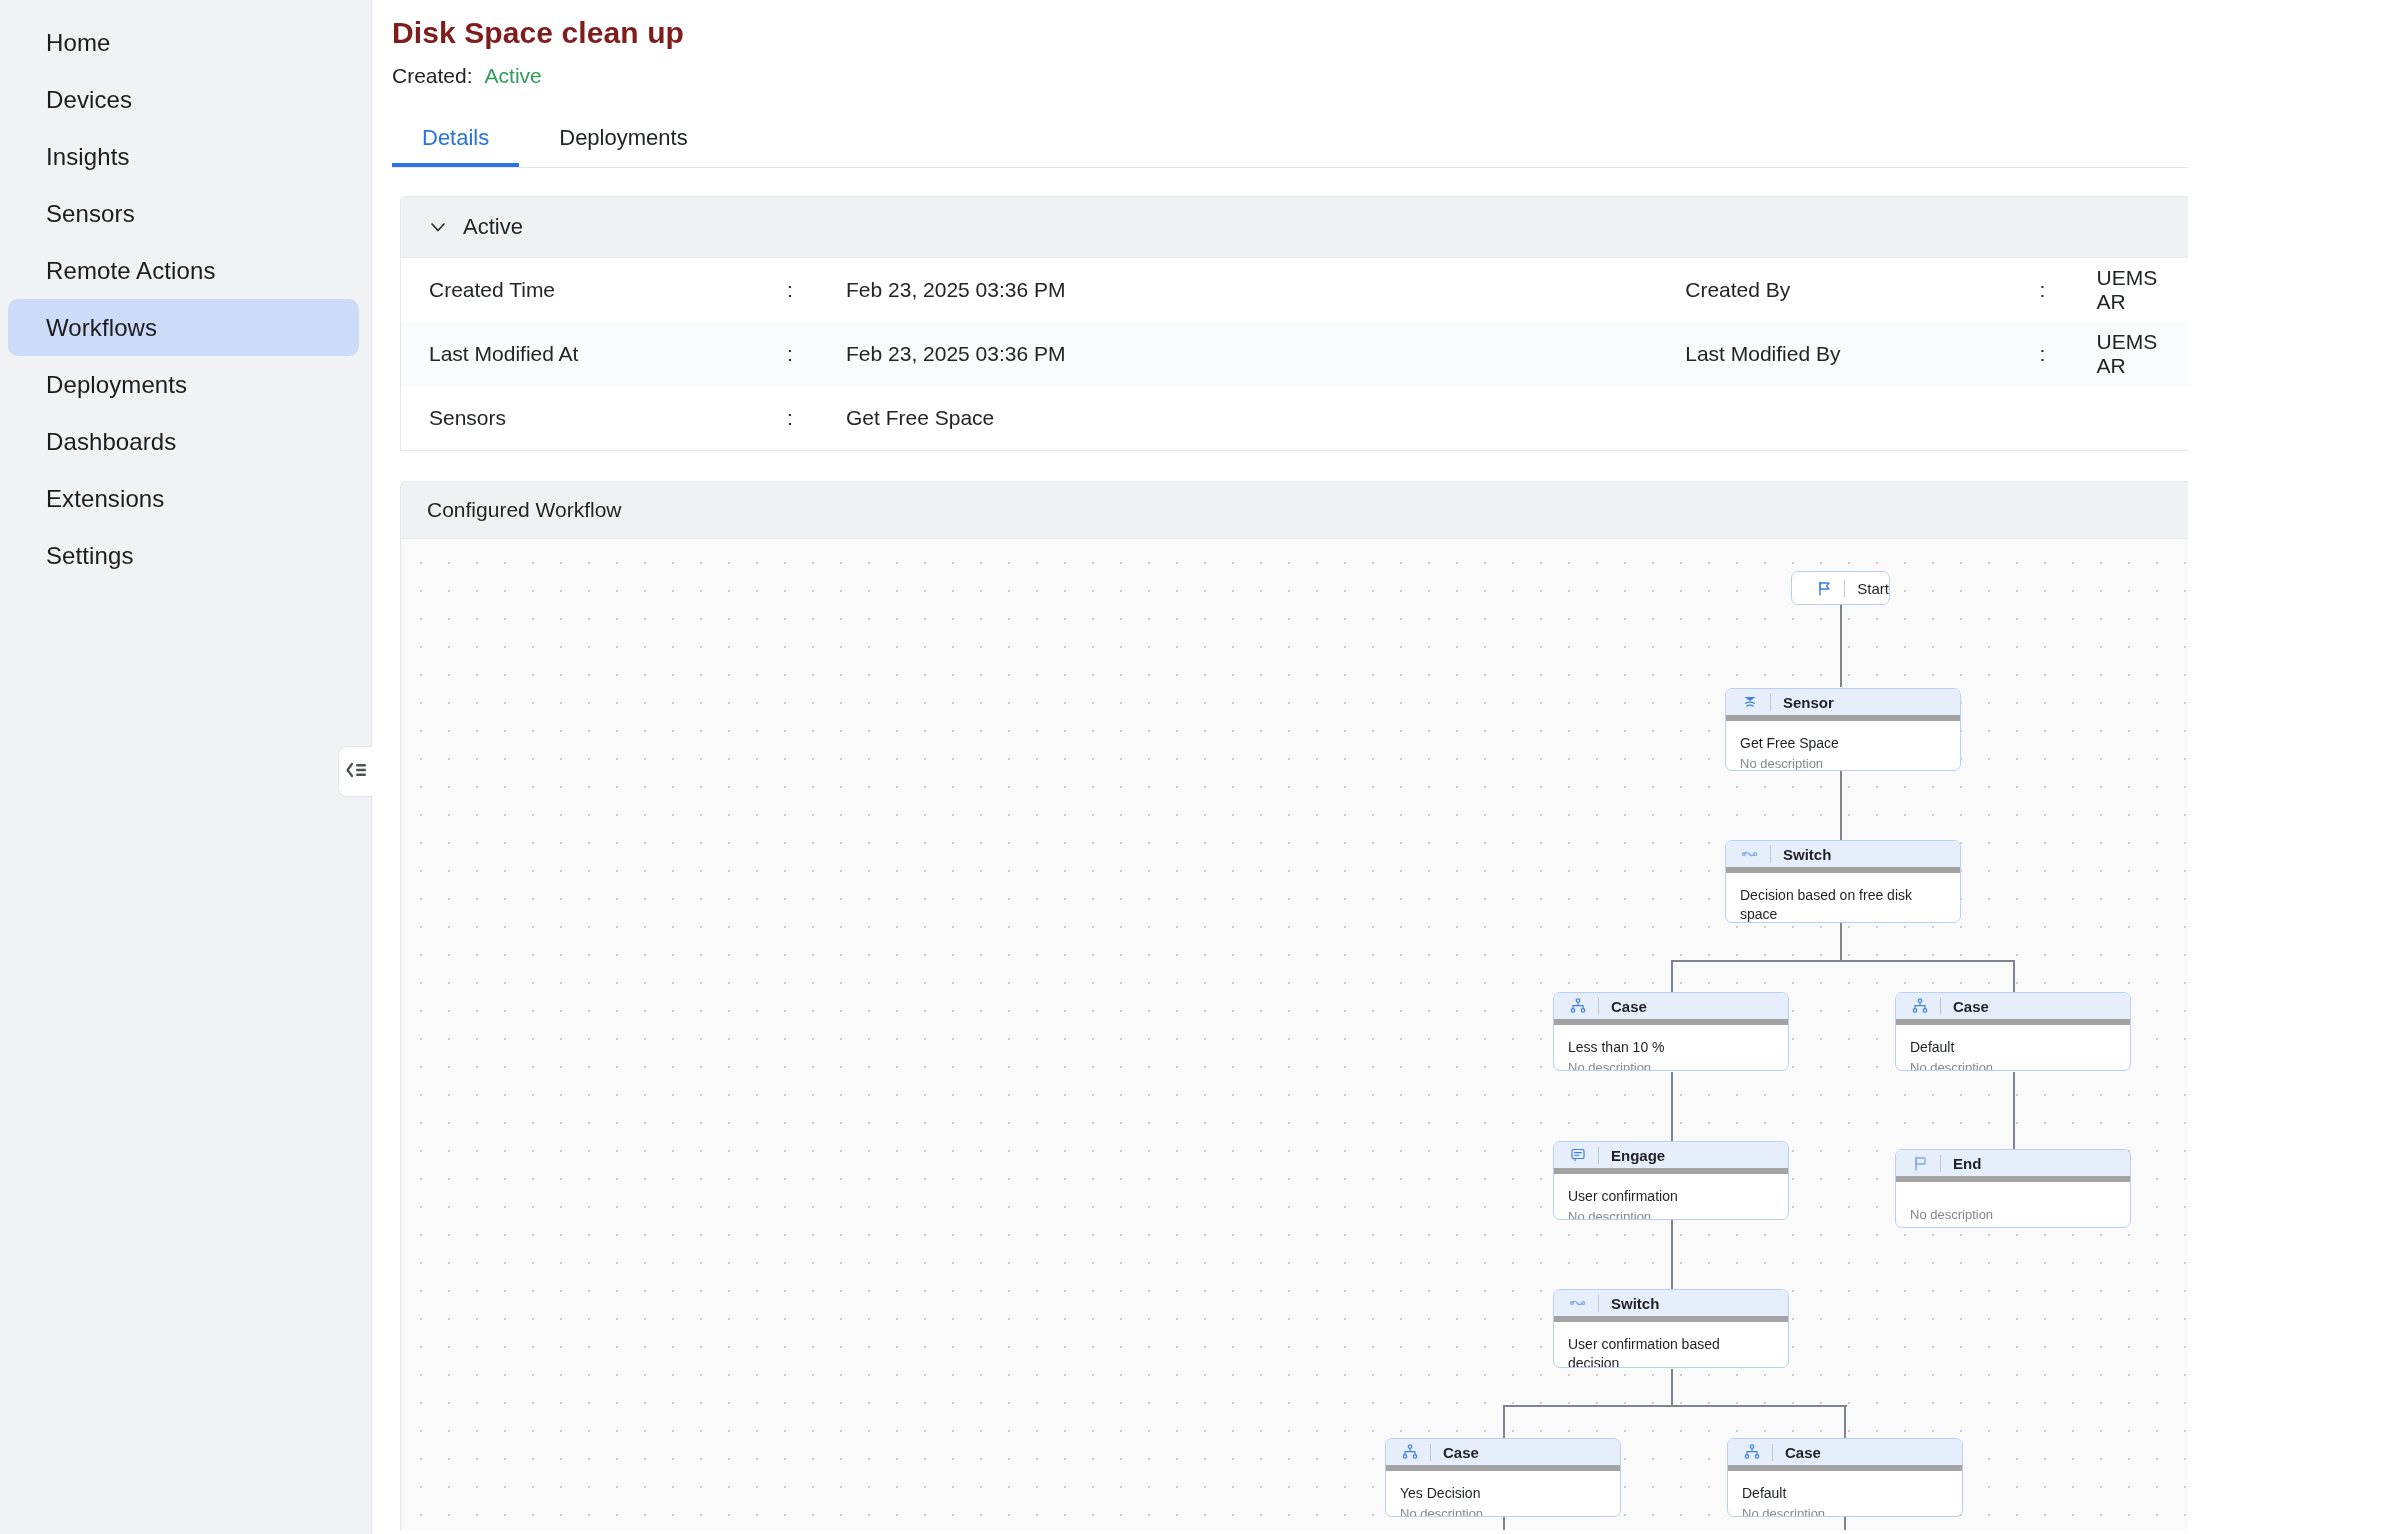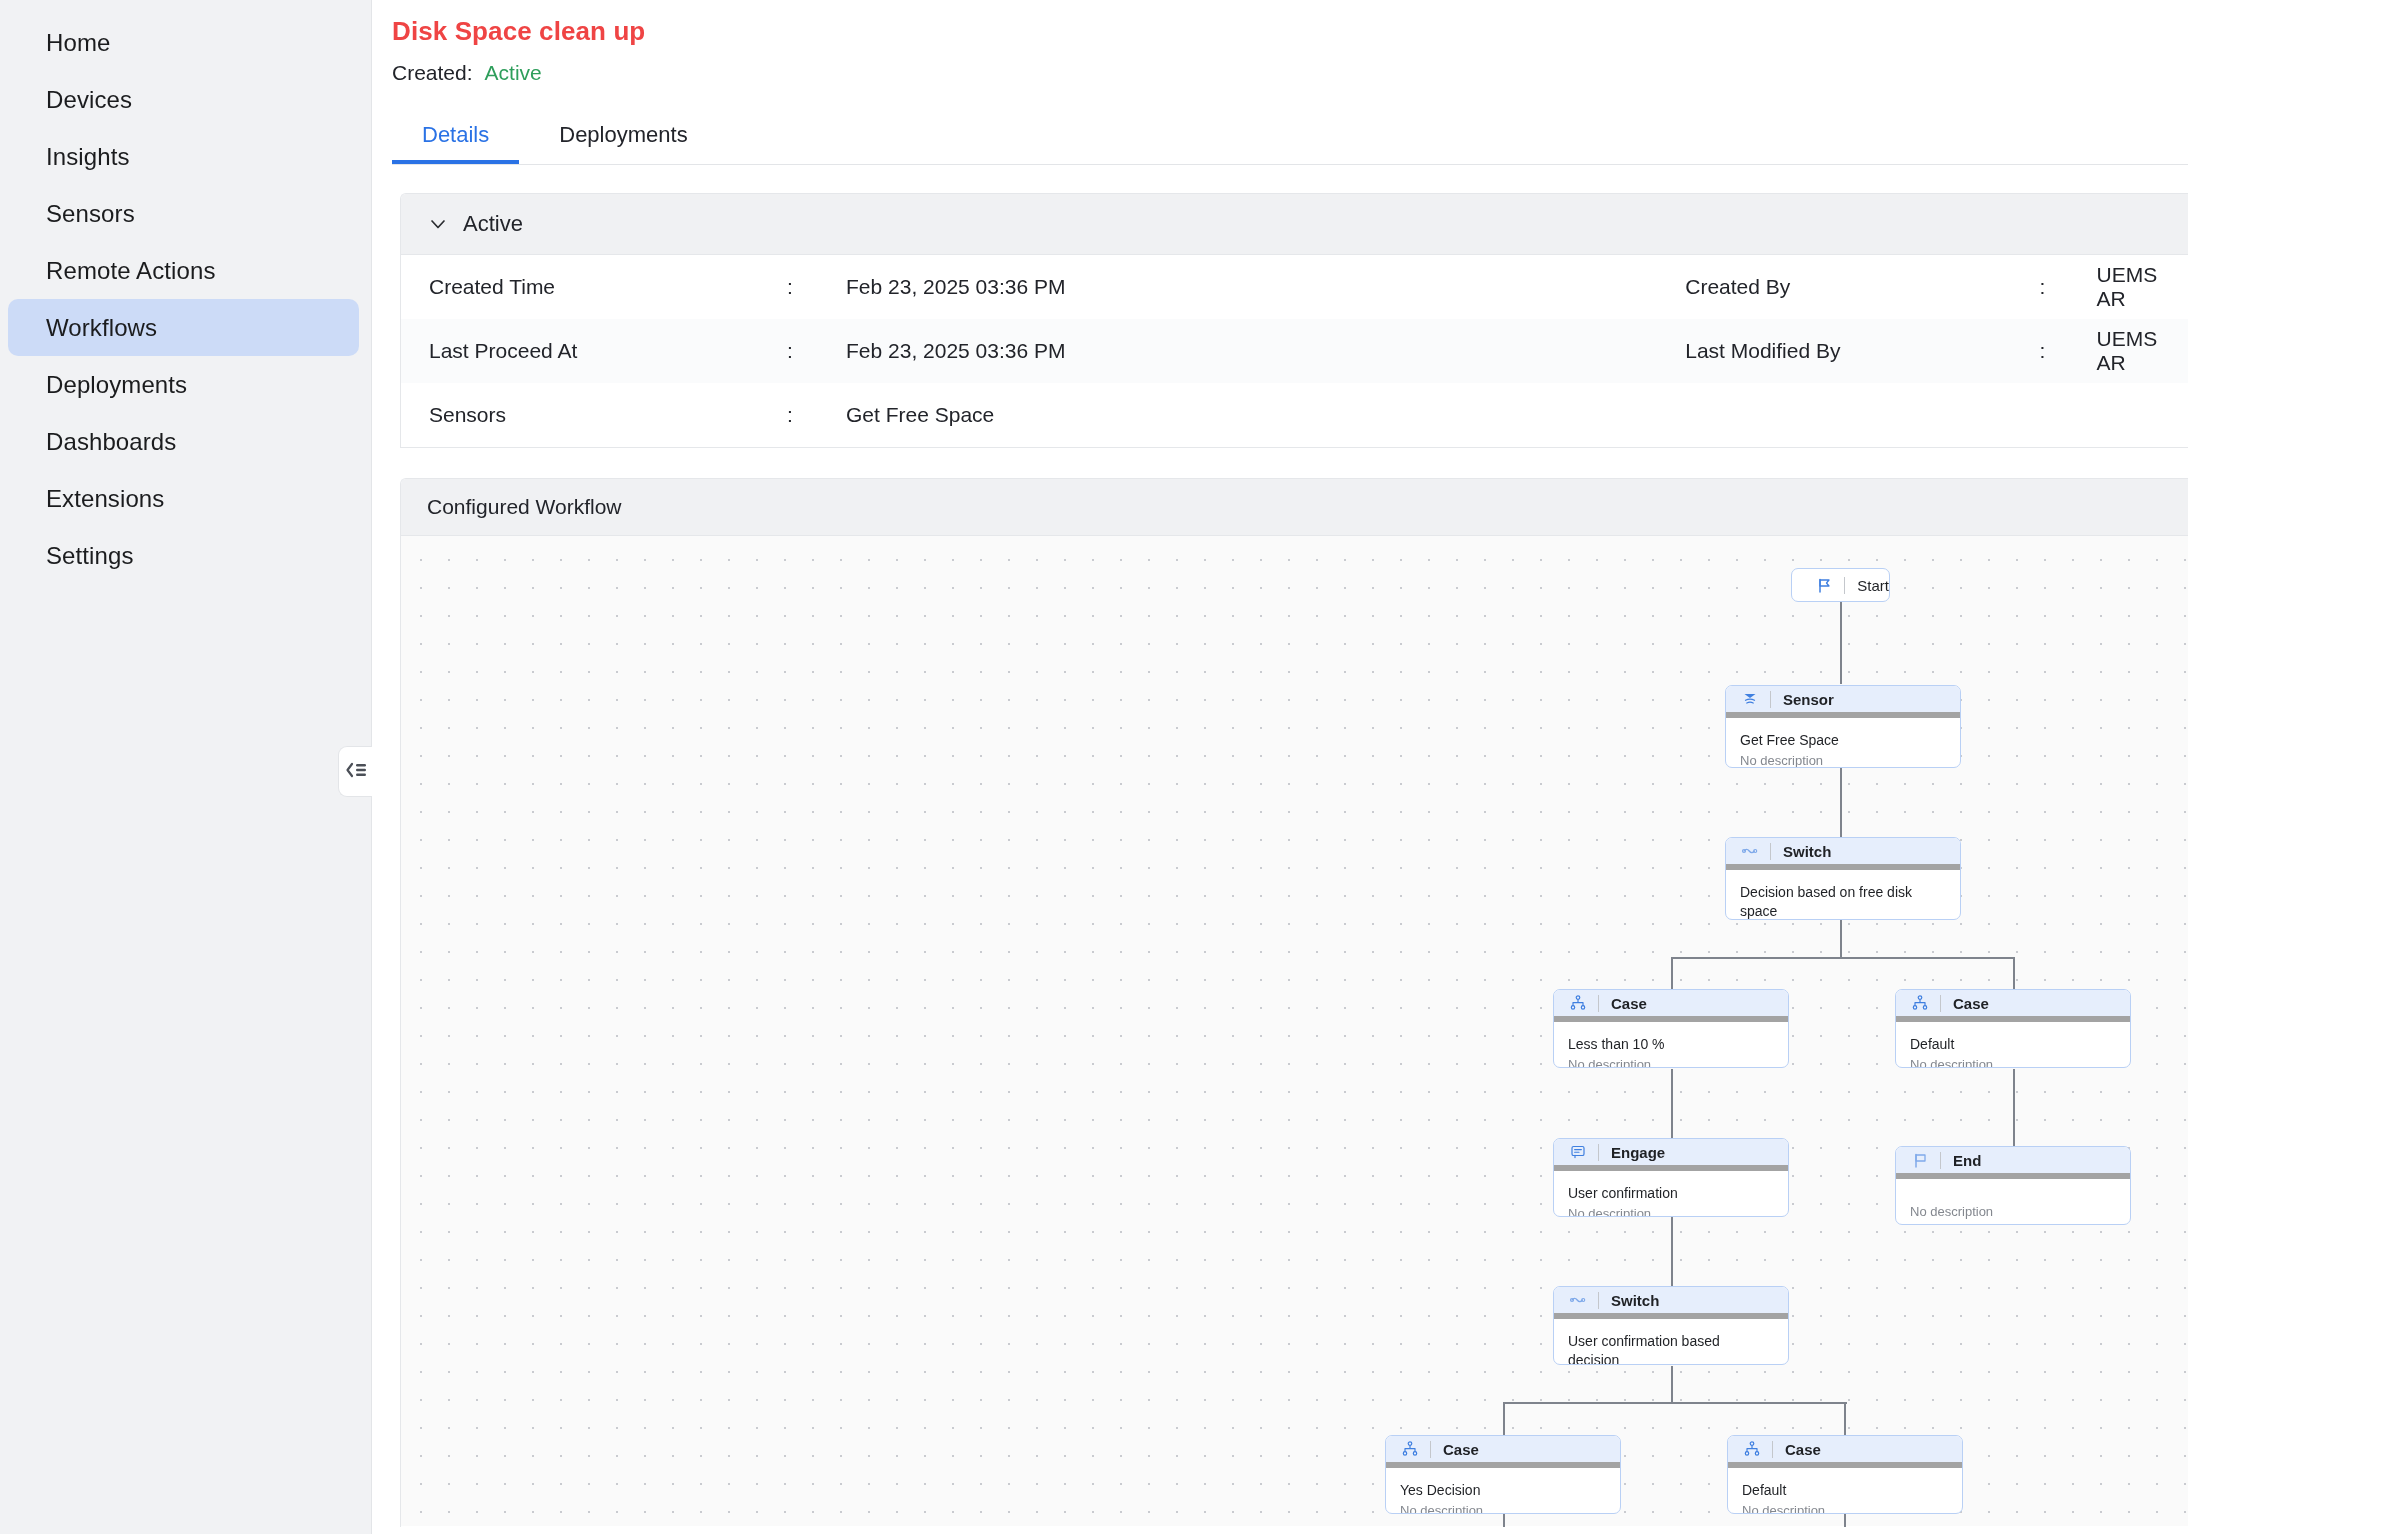--- a/index.html
+++ b/index.html
@@ -45,21 +45,21 @@
   }
 
   
   .main {
     flex: 1 1 auto;
     position: relative;
     background: #ffffff;
     overflow: hidden;
   }
   .page-title {
-    font-size: 26px; color: #ef4444;
+    font-size: 30px; color: #7f1d1d;
     padding: 16px 0 0 20px;
     letter-spacing: 0.1px;
   }
   .status-row {
     display: flex; align-items: center; gap: 12px;
     padding: 14px 0 0 20px;
     font-size: 21px; color: #22242a;
   }
   .status-value { color: #2e9e5b; }
 
@@ -262,21 +262,21 @@
         </div>
         <div class="sum-right">
           <span class="sum-label">Created By</span>
           <span class="sum-colon">:</span>
           <span class="sum-val">UEMS AR</span>
         </div>
       </div>
 
       <div class="sum-row alt">
         <div class="sum-left">
-          <span class="sum-label">Last Proceed At</span>
+          <span class="sum-label">Last Modified At</span>
           <span class="sum-colon">:</span>
           <span class="sum-val">Feb 23, 2025 03:36 PM</span>
         </div>
         <div class="sum-right">
           <span class="sum-label">Last Modified By</span>
           <span class="sum-colon">:</span>
           <span class="sum-val">UEMS AR</span>
         </div>
       </div>
 

